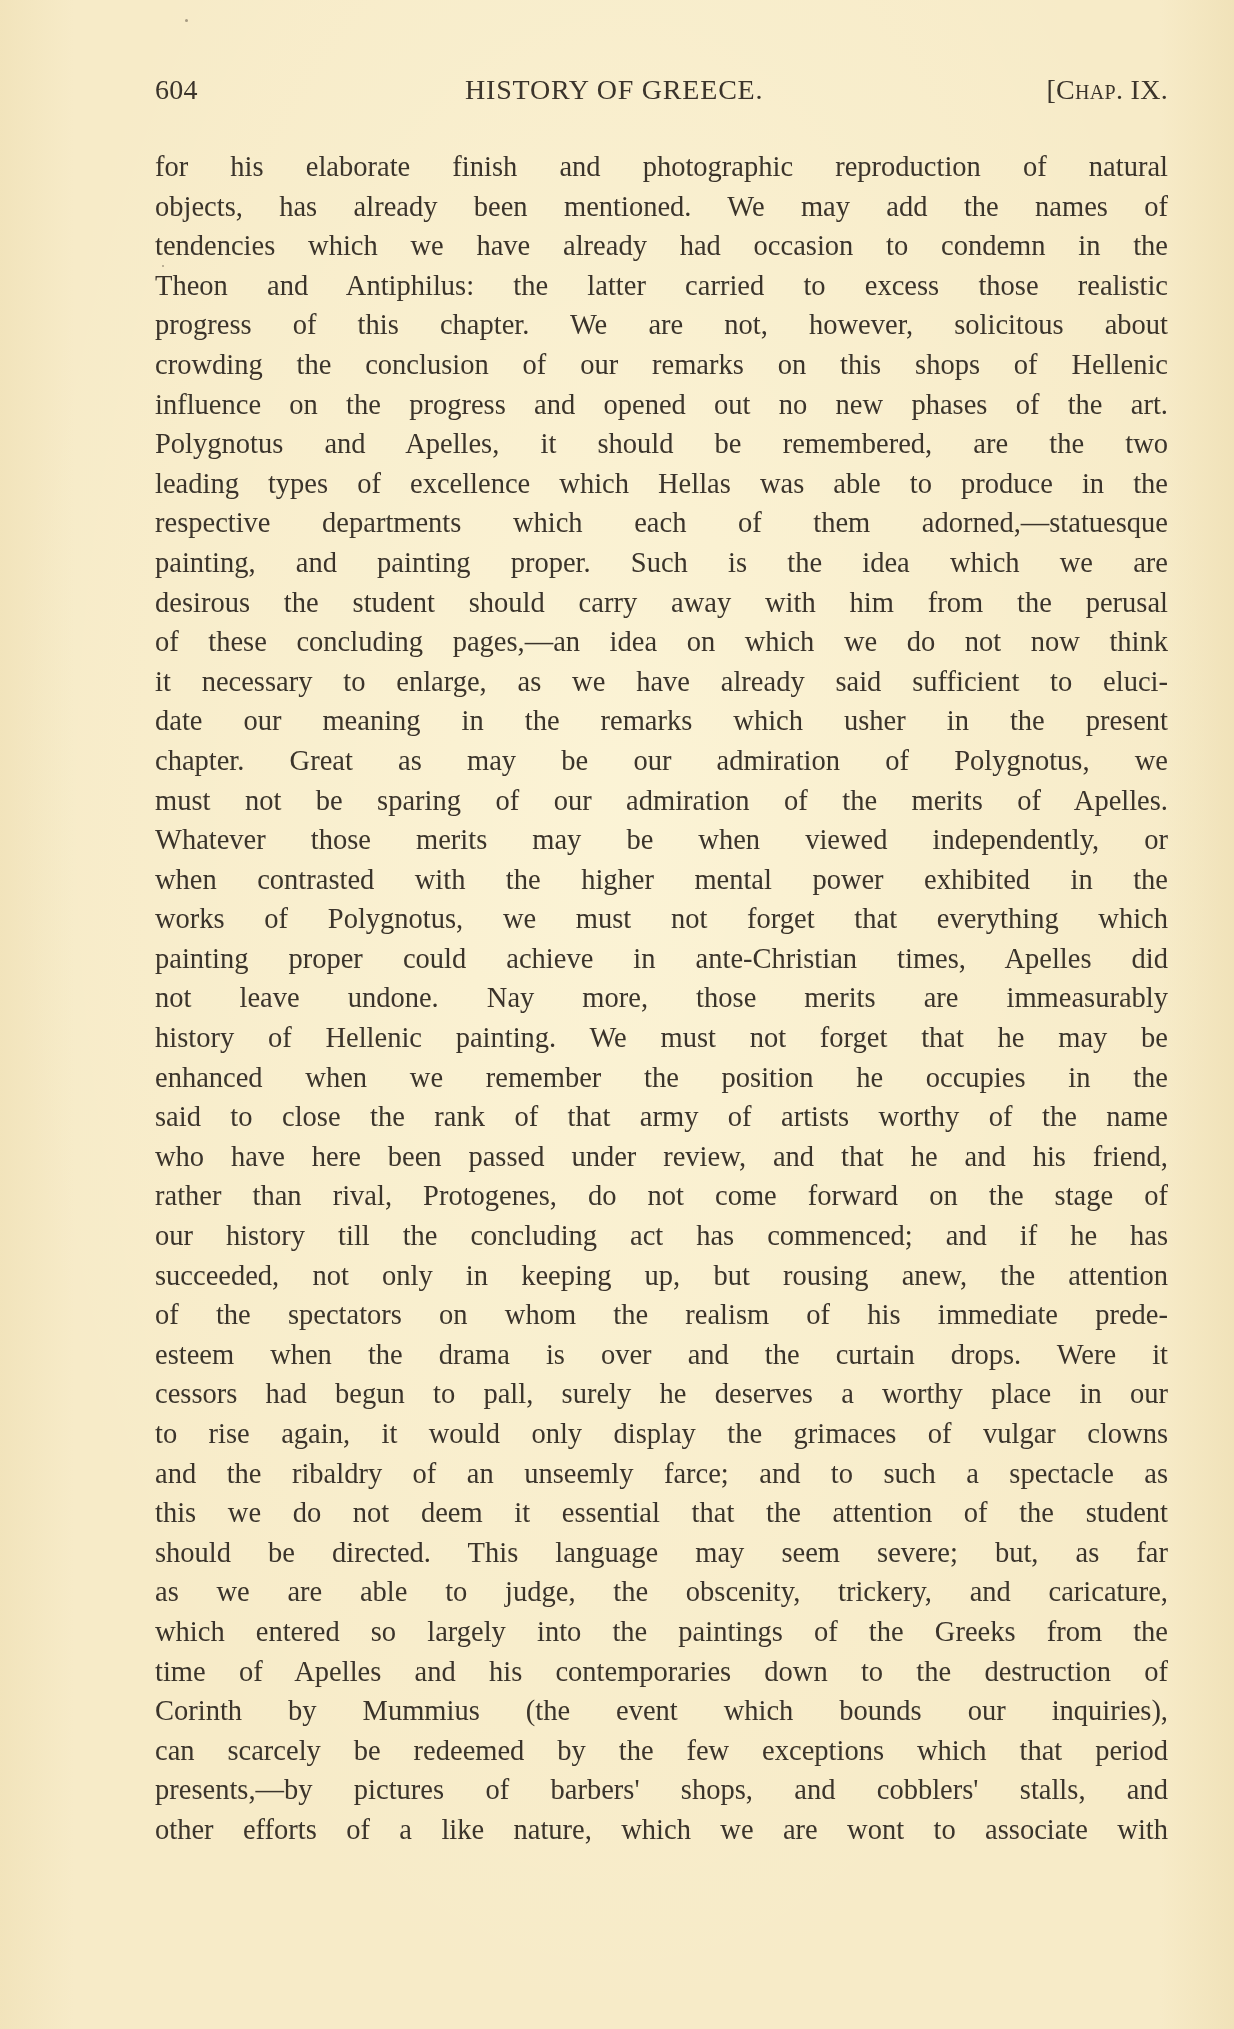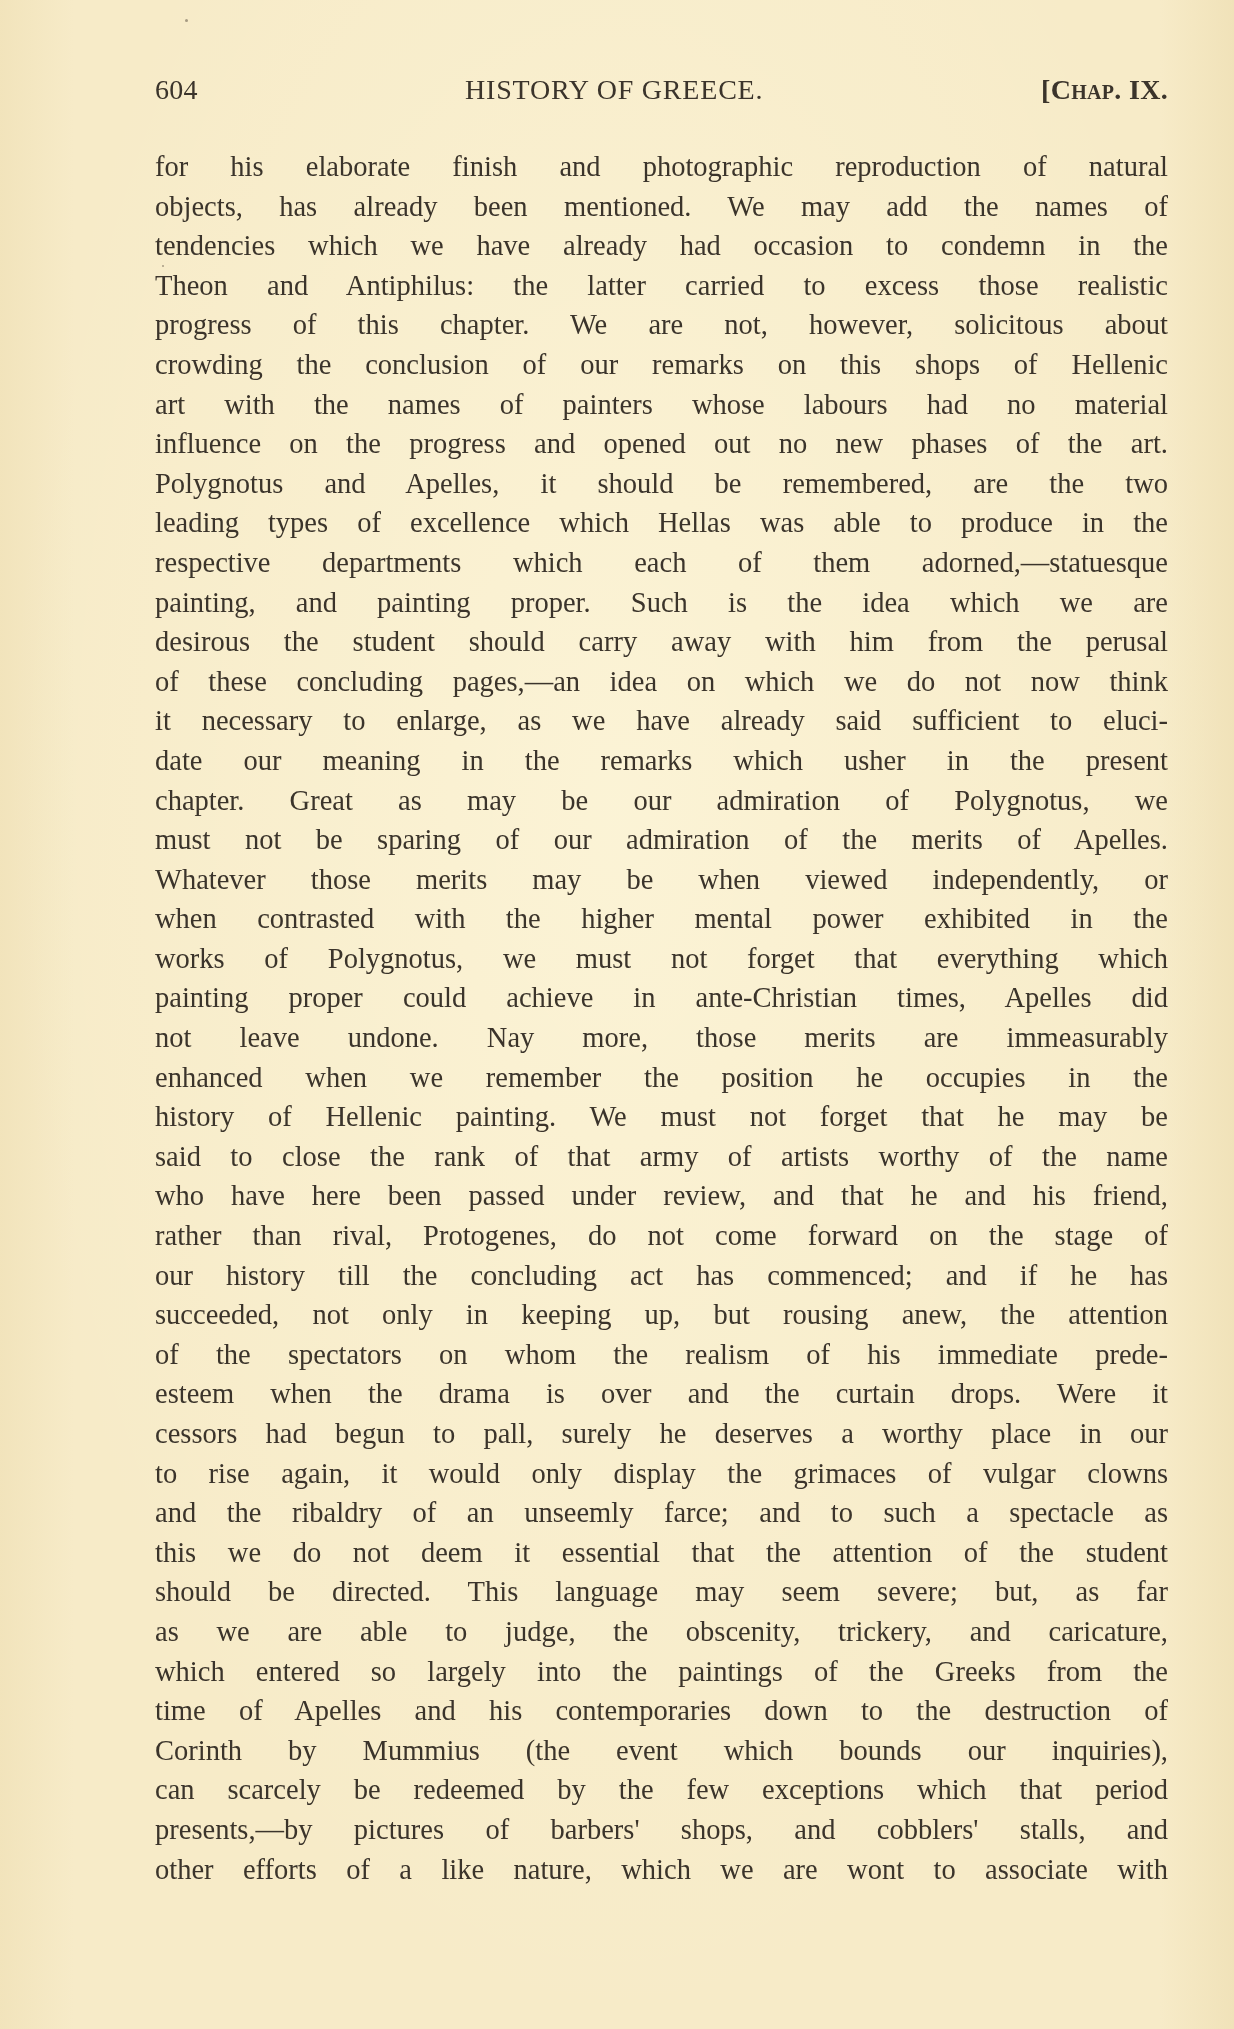--- a/index.html
+++ b/index.html
@@ -44,21 +44,20 @@
       position: absolute;
       left: 310px;
       top: 0;
       letter-spacing: 0.8px;
     }
     .chapter-ref {
       position: absolute;
       right: 0;
       top: 0;
       font-variant: small-caps;
-      font-weight: bold;
     }
     .body-text {
       position: absolute;
       top: 147px;
       left: 0;
       width: 1013px;
       font-family: "Liberation Serif", "DejaVu Serif", serif;
       font-size: 28.5px;
       line-height: 39.6px;
     }
@@ -92,39 +91,38 @@
     <span class="chapter-ref">[Chap. IX.</span>
   </div>
 
   <div class="body-text">
     <span class="line">for his elaborate finish and photographic reproduction of natural</span>
     <span class="line">objects, has already been mentioned. We may add the names of</span>
     <span class="line">tendencies which we have already had occasion to condemn in the</span>
     <span class="line">Theon and Antiphilus: the latter carried to excess those realistic</span>
     <span class="line">progress of this chapter. We are not, however, solicitous about</span>
     <span class="line">crowding the conclusion of our remarks on this shops of Hellenic</span>
-    <span class="line">art with the names of painters whose labours had no material</span>
     <span class="line">influence on the progress and opened out no new phases of the art.</span>
     <span class="line">Polygnotus and Apelles, it should be remembered, are the two</span>
     <span class="line">leading types of excellence which Hellas was able to produce in the</span>
     <span class="line">respective departments which each of them adorned,—statuesque</span>
     <span class="line">painting, and painting proper. Such is the idea which we are</span>
     <span class="line">desirous the student should carry away with him from the perusal</span>
     <span class="line">of these concluding pages,—an idea on which we do not now think</span>
     <span class="line">it necessary to enlarge, as we have already said sufficient to eluci-</span>
     <span class="line">date our meaning in the remarks which usher in the present</span>
     <span class="line">chapter. Great as may be our admiration of Polygnotus, we</span>
     <span class="line">must not be sparing of our admiration of the merits of Apelles.</span>
     <span class="line">Whatever those merits may be when viewed independently, or</span>
     <span class="line">when contrasted with the higher mental power exhibited in the</span>
     <span class="line">works of Polygnotus, we must not forget that everything which</span>
     <span class="line">painting proper could achieve in ante-Christian times, Apelles did</span>
     <span class="line">not leave undone. Nay more, those merits are immeasurably</span>
+    <span class="line">history of Hellenic painting. We must not forget that he may be</span>
     <span class="line">enhanced when we remember the position he occupies in the</span>
-    <span class="line">history of Hellenic painting. We must not forget that he may be</span>
     <span class="line">said to close the rank of that army of artists worthy of the name</span>
     <span class="line">who have here been passed under review, and that he and his friend,</span>
     <span class="line">rather than rival, Protogenes, do not come forward on the stage of</span>
     <span class="line">our history till the concluding act has commenced; and if he has</span>
     <span class="line">succeeded, not only in keeping up, but rousing anew, the attention</span>
     <span class="line">of the spectators on whom the realism of his immediate prede-</span>
     <span class="line">esteem when the drama is over and the curtain drops. Were it</span>
     <span class="line">cessors had begun to pall, surely he deserves a worthy place in our</span>
     <span class="line">to rise again, it would only display the grimaces of vulgar clowns</span>
     <span class="line">and the ribaldry of an unseemly farce; and to such a spectacle as</span>

